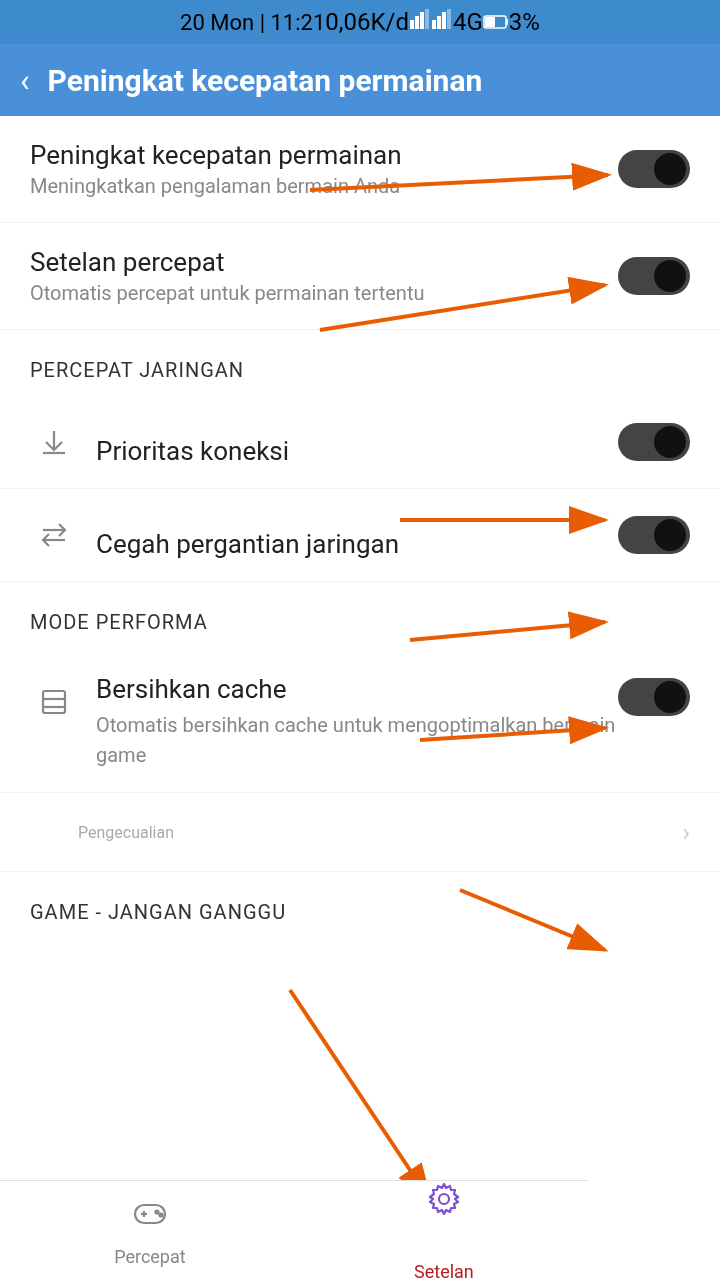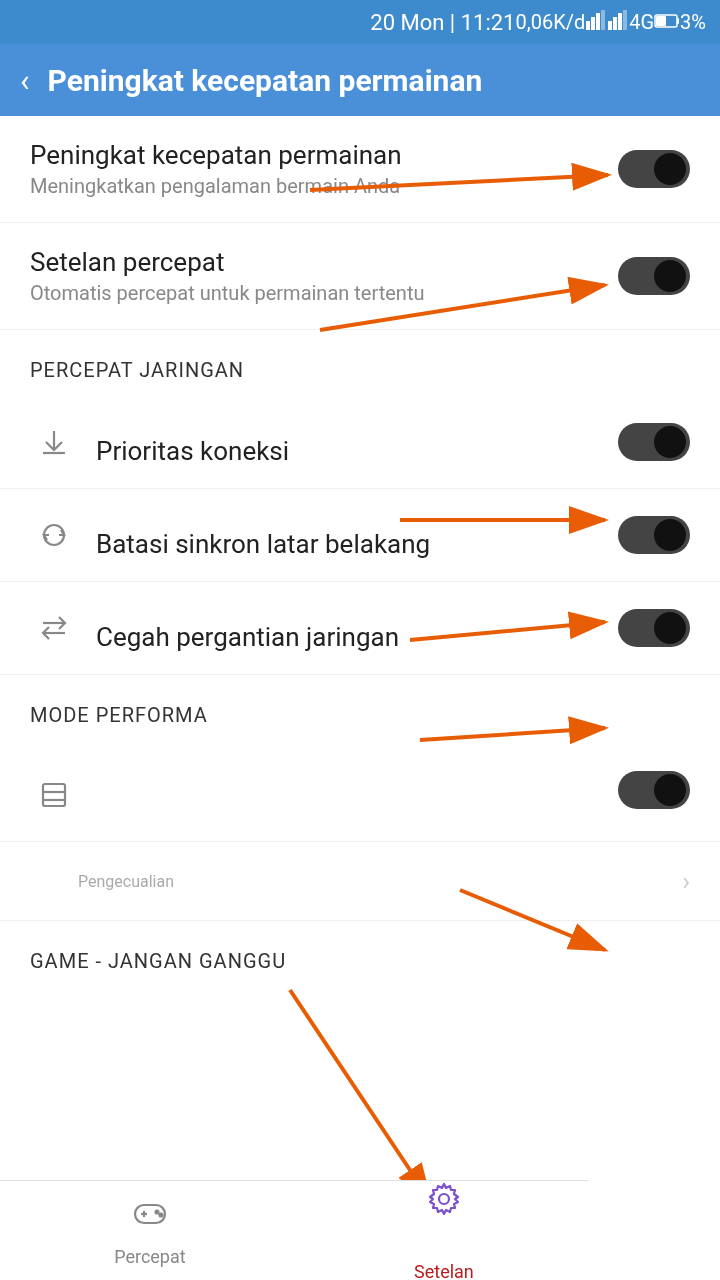--- a/index.html
+++ b/index.html
@@ -11,32 +11,32 @@
       background: #fff;
       overflow-x: hidden;
     }
 
     
     .status-bar {
       background: #3d8bcd;
       height: 44px;
       display: flex;
       align-items: center;
-      justify-content: flex-end;
+      justify-content: center;
       padding: 0 14px;
-      color: #ffffff;
+      color: #000000;
       font-size: 22px;
       font-weight: 400;
     }
     .status-bar-left { font-size: 22px; }
     .status-bar-right {
       display: flex;
       align-items: center;
       gap: 0;
-      font-size: 20px;
+      font-size: 24px;
     }
 
     
     .top-bar {
       background: #4a90d9;
       height: 72px;
       display: flex;
       align-items: center;
       padding: 0 20px;
       gap: 18px;
@@ -261,34 +261,20 @@
             <polyline points="15,4 15,22"></polyline>
             <polyline points="7,15 15,23 23,15"></polyline>
             <line x1="4" y1="26" x2="26" y2="26"></line>
           </svg>
         </div>
         <span class="setting-item-title">Prioritas koneksi</span>
       </div>
       <div class="toggle"></div>
     </div>
 
-    <div class="setting-item-with-icon">
-      <div class="item-content-row">
-        <div class="item-icon">
-          <svg width="30" height="30" viewBox="0 0 30 30" fill="none" stroke="#888" stroke-width="2.2">
-            <path d="M5 15 A10 10 0 0 1 25 15"></path>
-            <polyline points="22,10 25,15 20,15"></polyline>
-            <path d="M25 15 A10 10 0 0 1 5 15"></path>
-            <polyline points="8,20 5,15 10,15"></polyline>
-          </svg>
-        </div>
-        <span class="setting-item-title">Batasi sinkron latar belakang</span>
-      </div>
-      <div class="toggle"></div>
-    </div>
 
     <div class="setting-item-with-icon">
       <div class="item-content-row">
         <div class="item-icon">
           <svg width="30" height="30" viewBox="0 0 30 30" fill="none" stroke="#888" stroke-width="2.2">
             <line x1="4" y1="10" x2="26" y2="10"></line>
             <polyline points="20,4 26,10 20,16"></polyline>
             <line x1="26" y1="20" x2="4" y2="20"></line>
             <polyline points="10,14 4,20 10,26"></polyline>
           </svg>
@@ -301,20 +287,24 @@
     <div class="section-header">MODE PERFORMA</div>
 
     <div class="setting-item-with-icon" style="align-items:flex-start; padding-top:26px;">
       <div class="item-icon" style="margin-top:4px;">
         <svg width="30" height="30" viewBox="0 0 30 30" fill="none" stroke="#888" stroke-width="2.2">
           <rect x="4" y="4" width="22" height="22" rx="2"></rect>
           <line x1="4" y1="12" x2="26" y2="12"></line>
           <line x1="4" y1="20" x2="26" y2="20"></line>
         </svg>
       </div>
+      <div style="flex:1;">
+        <div class="setting-item-title">Bersihkan cache</div>
+        <div class="setting-item-subtitle" style="margin-top:6px; line-height:1.5;">Otomatis bersihkan cache untuk mengoptimalkan bermain game</div>
+      </div>
       <div class="toggle" style="margin-top:4px;"></div>
     </div>
 
     <div class="sub-item">
       <span class="sub-item-label">Pengecualian</span>
       <span class="sub-item-chevron">›</span>
     </div>
 
     <div class="section-header">GAME - JANGAN GANGGU</div>
 

